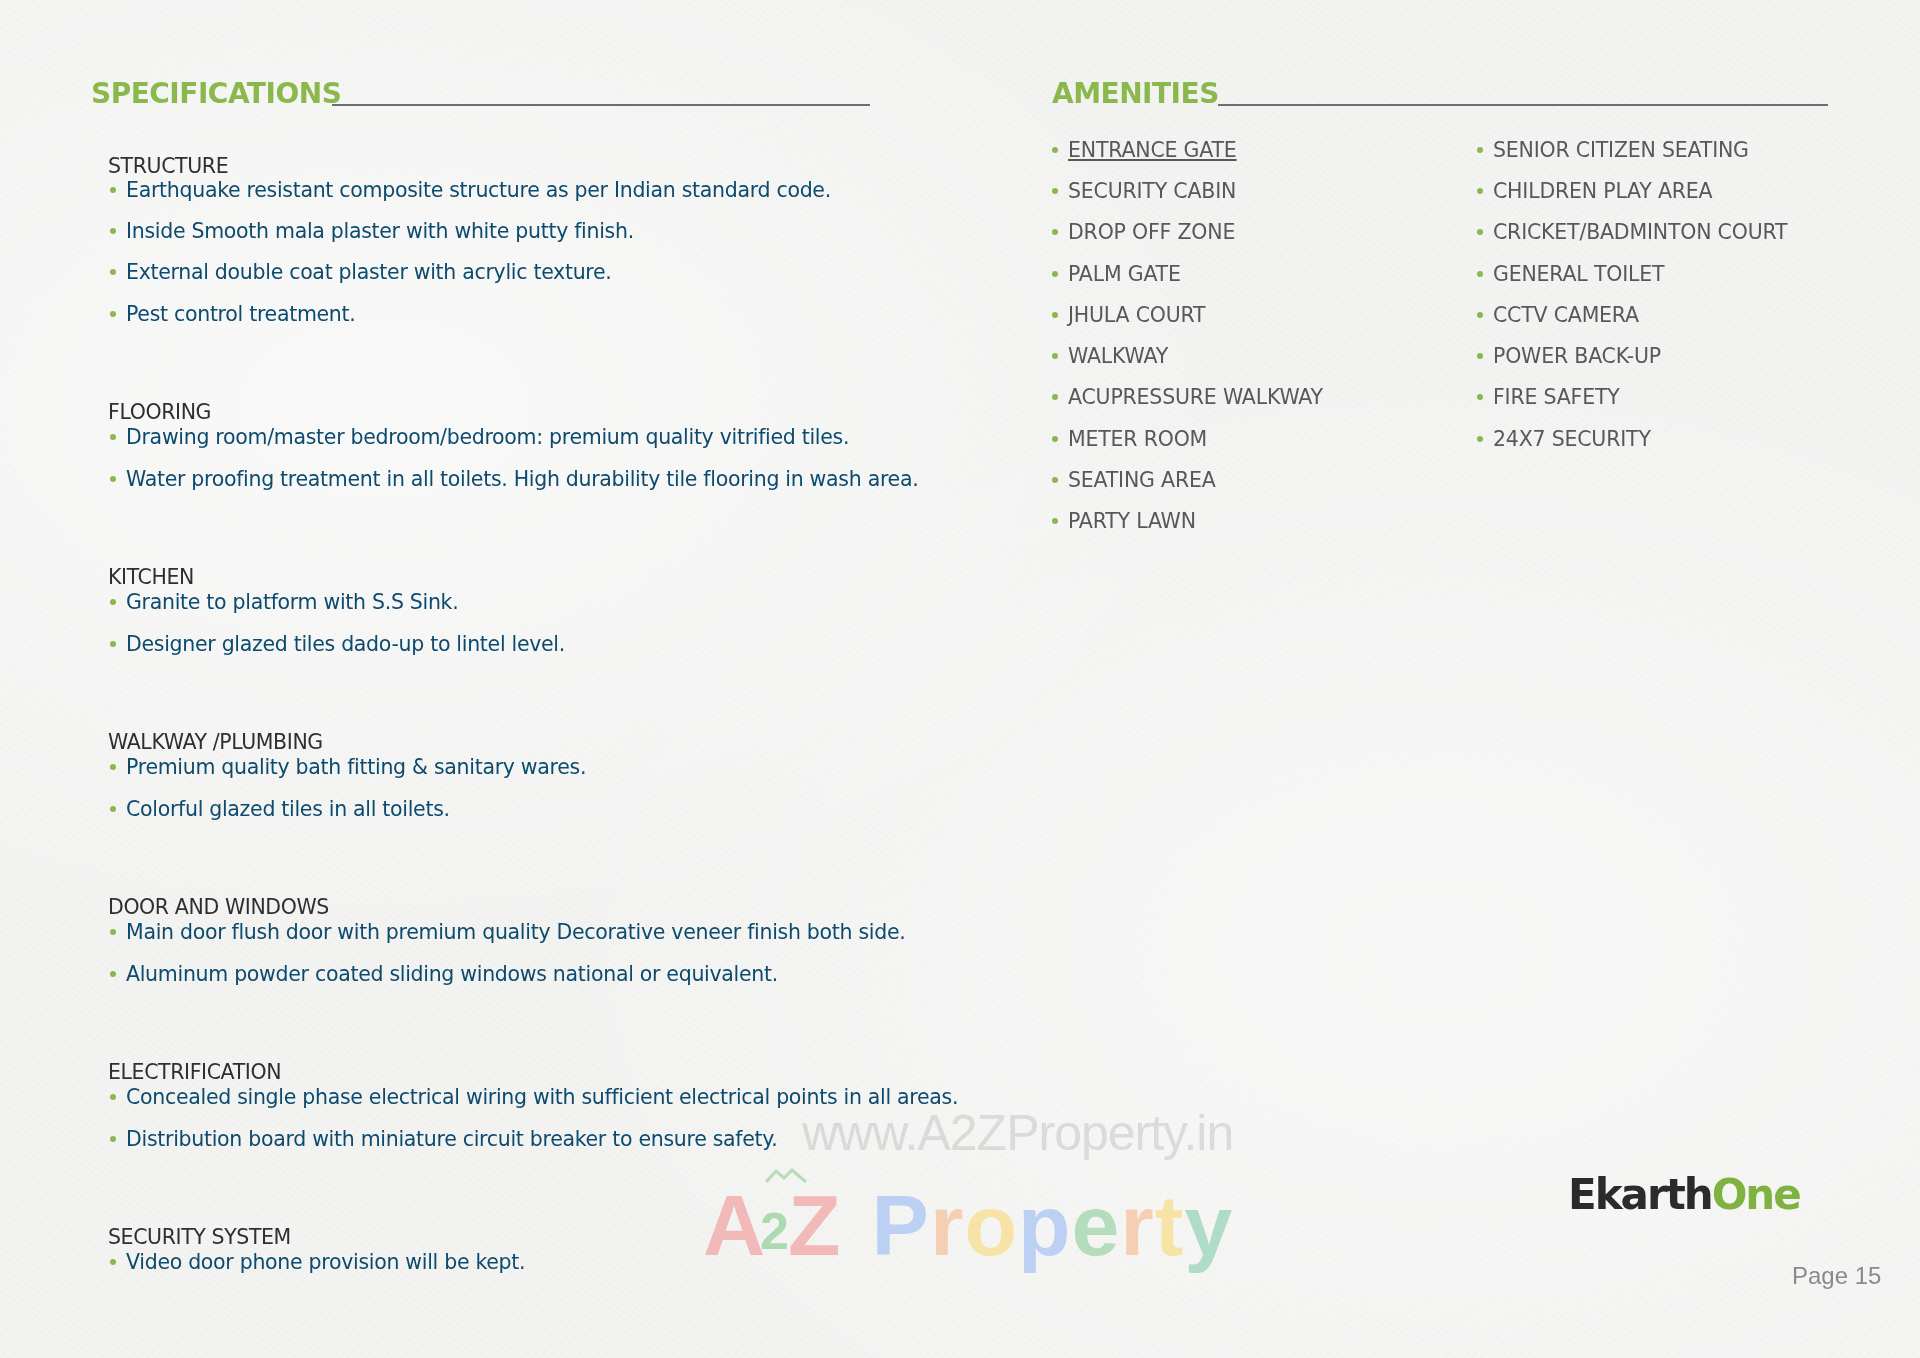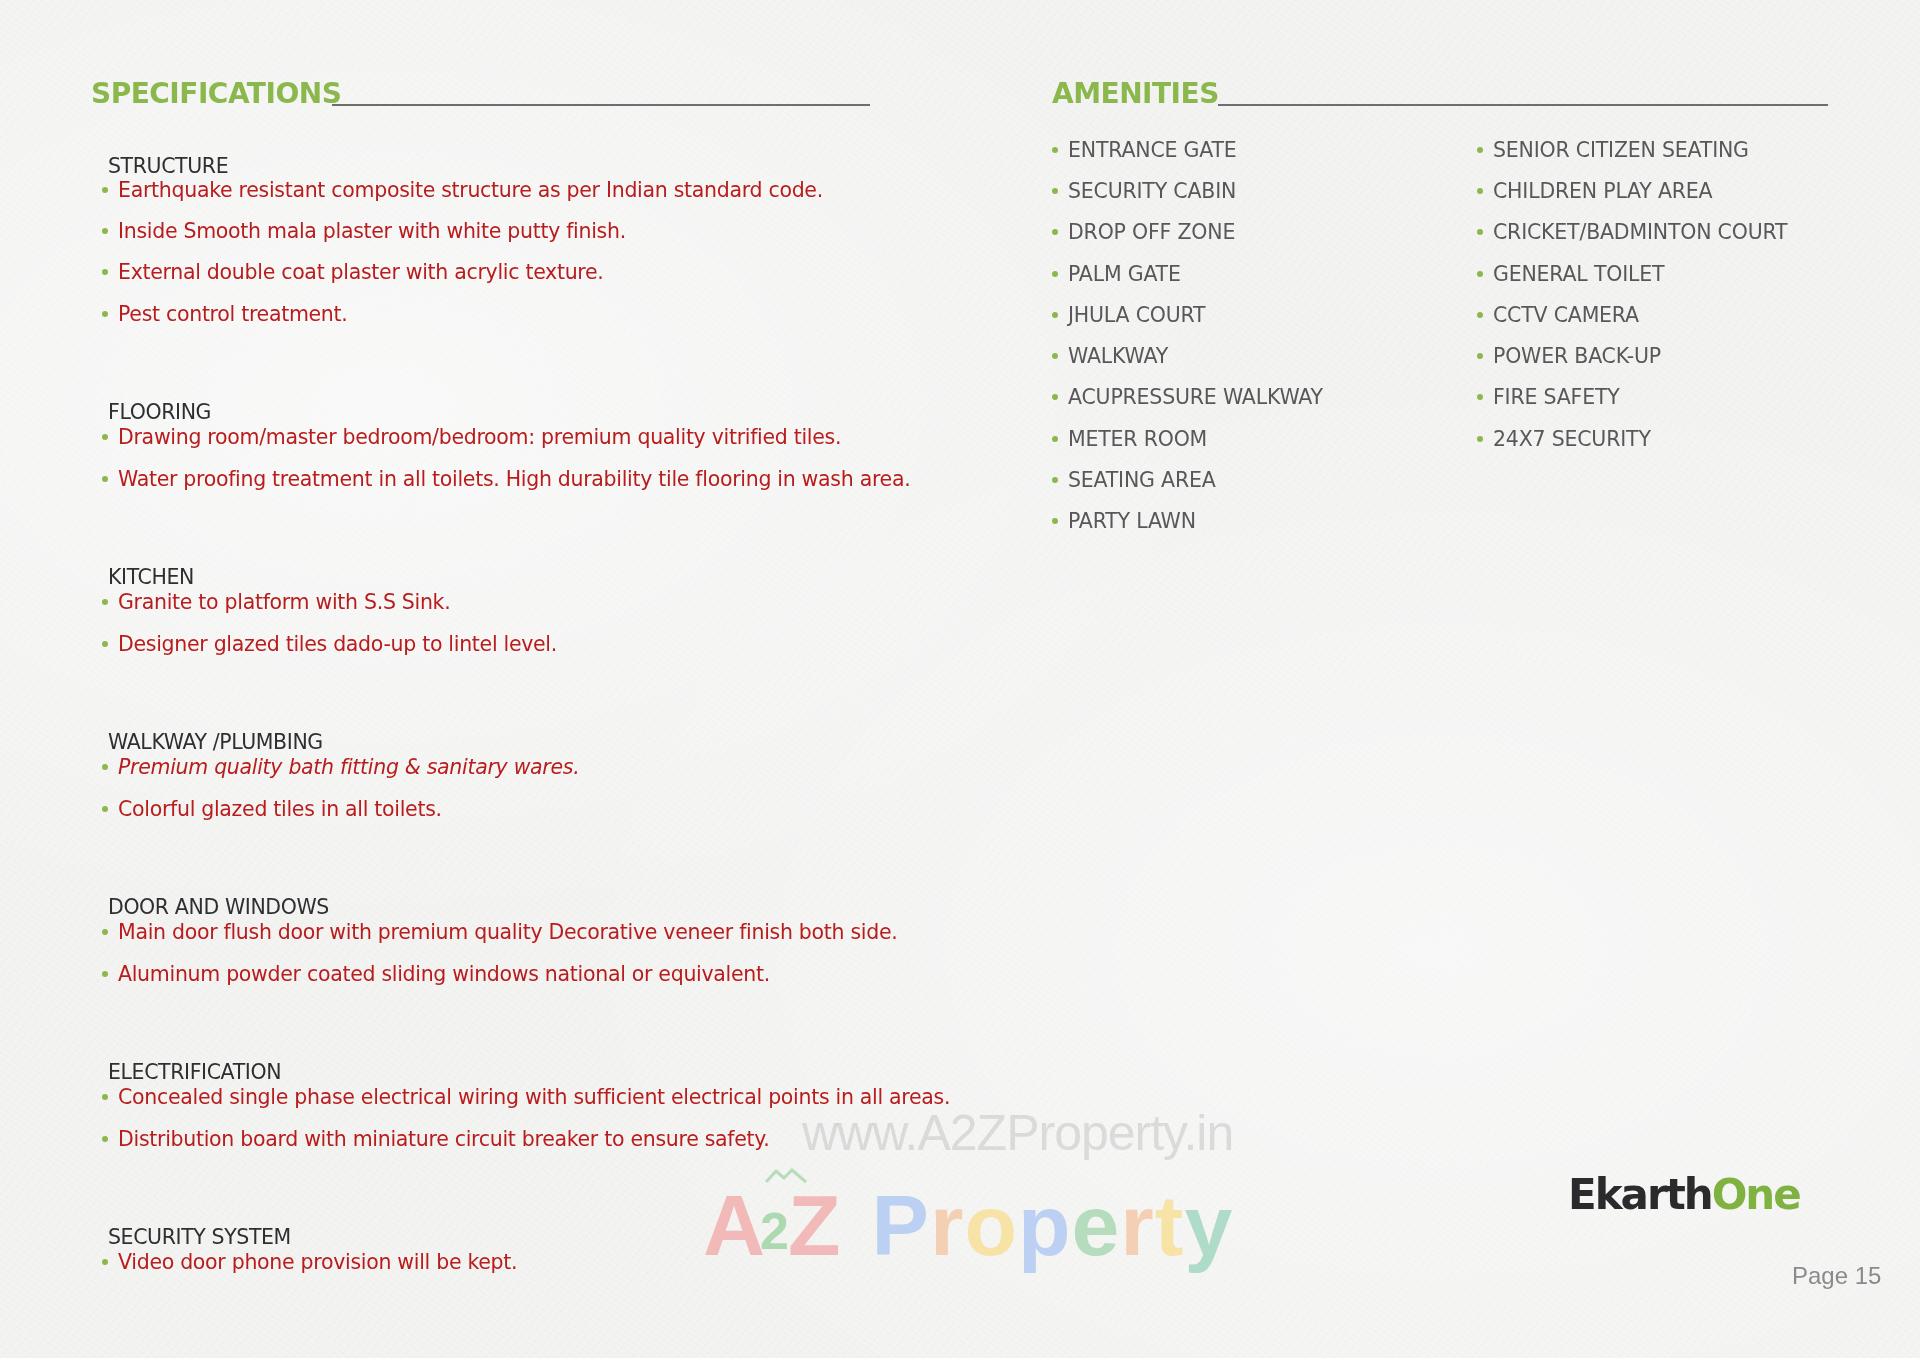--- a/index.html
+++ b/index.html
@@ -58,26 +58,26 @@
       font-size: 20.5px;
       letter-spacing: -0.4px;
       line-height: 24px;
       color: #2f2f31;
       white-space: nowrap;
       margin: 16px;
       font-weight: normal;
     }
     .spec-item {
       position: absolute;
-      left: 8px;
+      left: 16px;
       font-family: "DejaVu Sans", sans-serif;
       font-size: 20.5px;
       letter-spacing: -0.3px;
       line-height: 24px;
-      color: #b91c1c;
+      color: #0c4a6e;
       white-space: nowrap;
     }
     .bullet {
       display: inline-block;
       width: 6px;
       height: 6px;
       border-radius: 50%;
       background: #8bb84d;
       vertical-align: middle;
       margin: -3px 10px 0 2px;
@@ -181,21 +181,21 @@
   </div>
 
   <div class="spec-group" style="top:549px;">
     <h2 class="spec-heading">KITCHEN</h2>
     <div class="spec-item" style="top:41px;"><span class="bullet"></span><span>Granite to platform with S.S Sink.</span></div>
     <div class="spec-item" style="top:83px;"><span class="bullet"></span><span>Designer glazed tiles dado-up to lintel level.</span></div>
   </div>
 
   <div class="spec-group" style="top:714px;">
     <h2 class="spec-heading">WALKWAY /PLUMBING</h2>
-    <div class="spec-item" style="top:41px;font-style:italic;"><span class="bullet"></span><span>Premium quality bath fitting &amp; sanitary wares.</span></div>
+    <div class="spec-item" style="top:41px;"><span class="bullet"></span><span>Premium quality bath fitting &amp; sanitary wares.</span></div>
     <div class="spec-item" style="top:83px;"><span class="bullet"></span><span>Colorful glazed tiles in all toilets.</span></div>
   </div>
 
   <div class="spec-group" style="top:879px;">
     <h2 class="spec-heading">DOOR AND WINDOWS</h2>
     <div class="spec-item" style="top:41px;"><span class="bullet"></span><span>Main door flush door with premium quality Decorative veneer finish both side.</span></div>
     <div class="spec-item" style="top:83px;"><span class="bullet"></span><span>Aluminum powder coated sliding windows national or equivalent.</span></div>
   </div>
 
   <div class="spec-group" style="top:1044px;">
@@ -204,21 +204,21 @@
     <div class="spec-item" style="top:83px;"><span class="bullet"></span><span>Distribution board with miniature circuit breaker to ensure safety.</span></div>
   </div>
 
   <div class="spec-group" style="top:1209px;">
     <h2 class="spec-heading">SECURITY SYSTEM</h2>
     <div class="spec-item" style="top:41px;"><span class="bullet"></span><span>Video door phone provision will be kept.</span></div>
   </div>
 </div>
 
 <div>
-  <div class="amen-item" style="left:1050px; top:138px;"><span class="bullet"></span><span>ENTRANCE GATE</span></div>
+  <div class="amen-item" style="left:1050px; top:138px;text-decoration:underline;"><span class="bullet"></span><span>ENTRANCE GATE</span></div>
   <div class="amen-item" style="left:1050px; top:179px;"><span class="bullet"></span><span>SECURITY CABIN</span></div>
   <div class="amen-item" style="left:1050px; top:220px;"><span class="bullet"></span><span>DROP OFF ZONE</span></div>
   <div class="amen-item" style="left:1050px; top:262px;"><span class="bullet"></span><span>PALM GATE</span></div>
   <div class="amen-item" style="left:1050px; top:303px;"><span class="bullet"></span><span>JHULA COURT</span></div>
   <div class="amen-item" style="left:1050px; top:344px;"><span class="bullet"></span><span>WALKWAY</span></div>
   <div class="amen-item" style="left:1050px; top:385px;"><span class="bullet"></span><span>ACUPRESSURE WALKWAY</span></div>
   <div class="amen-item" style="left:1050px; top:427px;"><span class="bullet"></span><span>METER ROOM</span></div>
   <div class="amen-item" style="left:1050px; top:468px;"><span class="bullet"></span><span>SEATING AREA</span></div>
   <div class="amen-item" style="left:1050px; top:509px;"><span class="bullet"></span><span>PARTY LAWN</span></div>
 </div>

